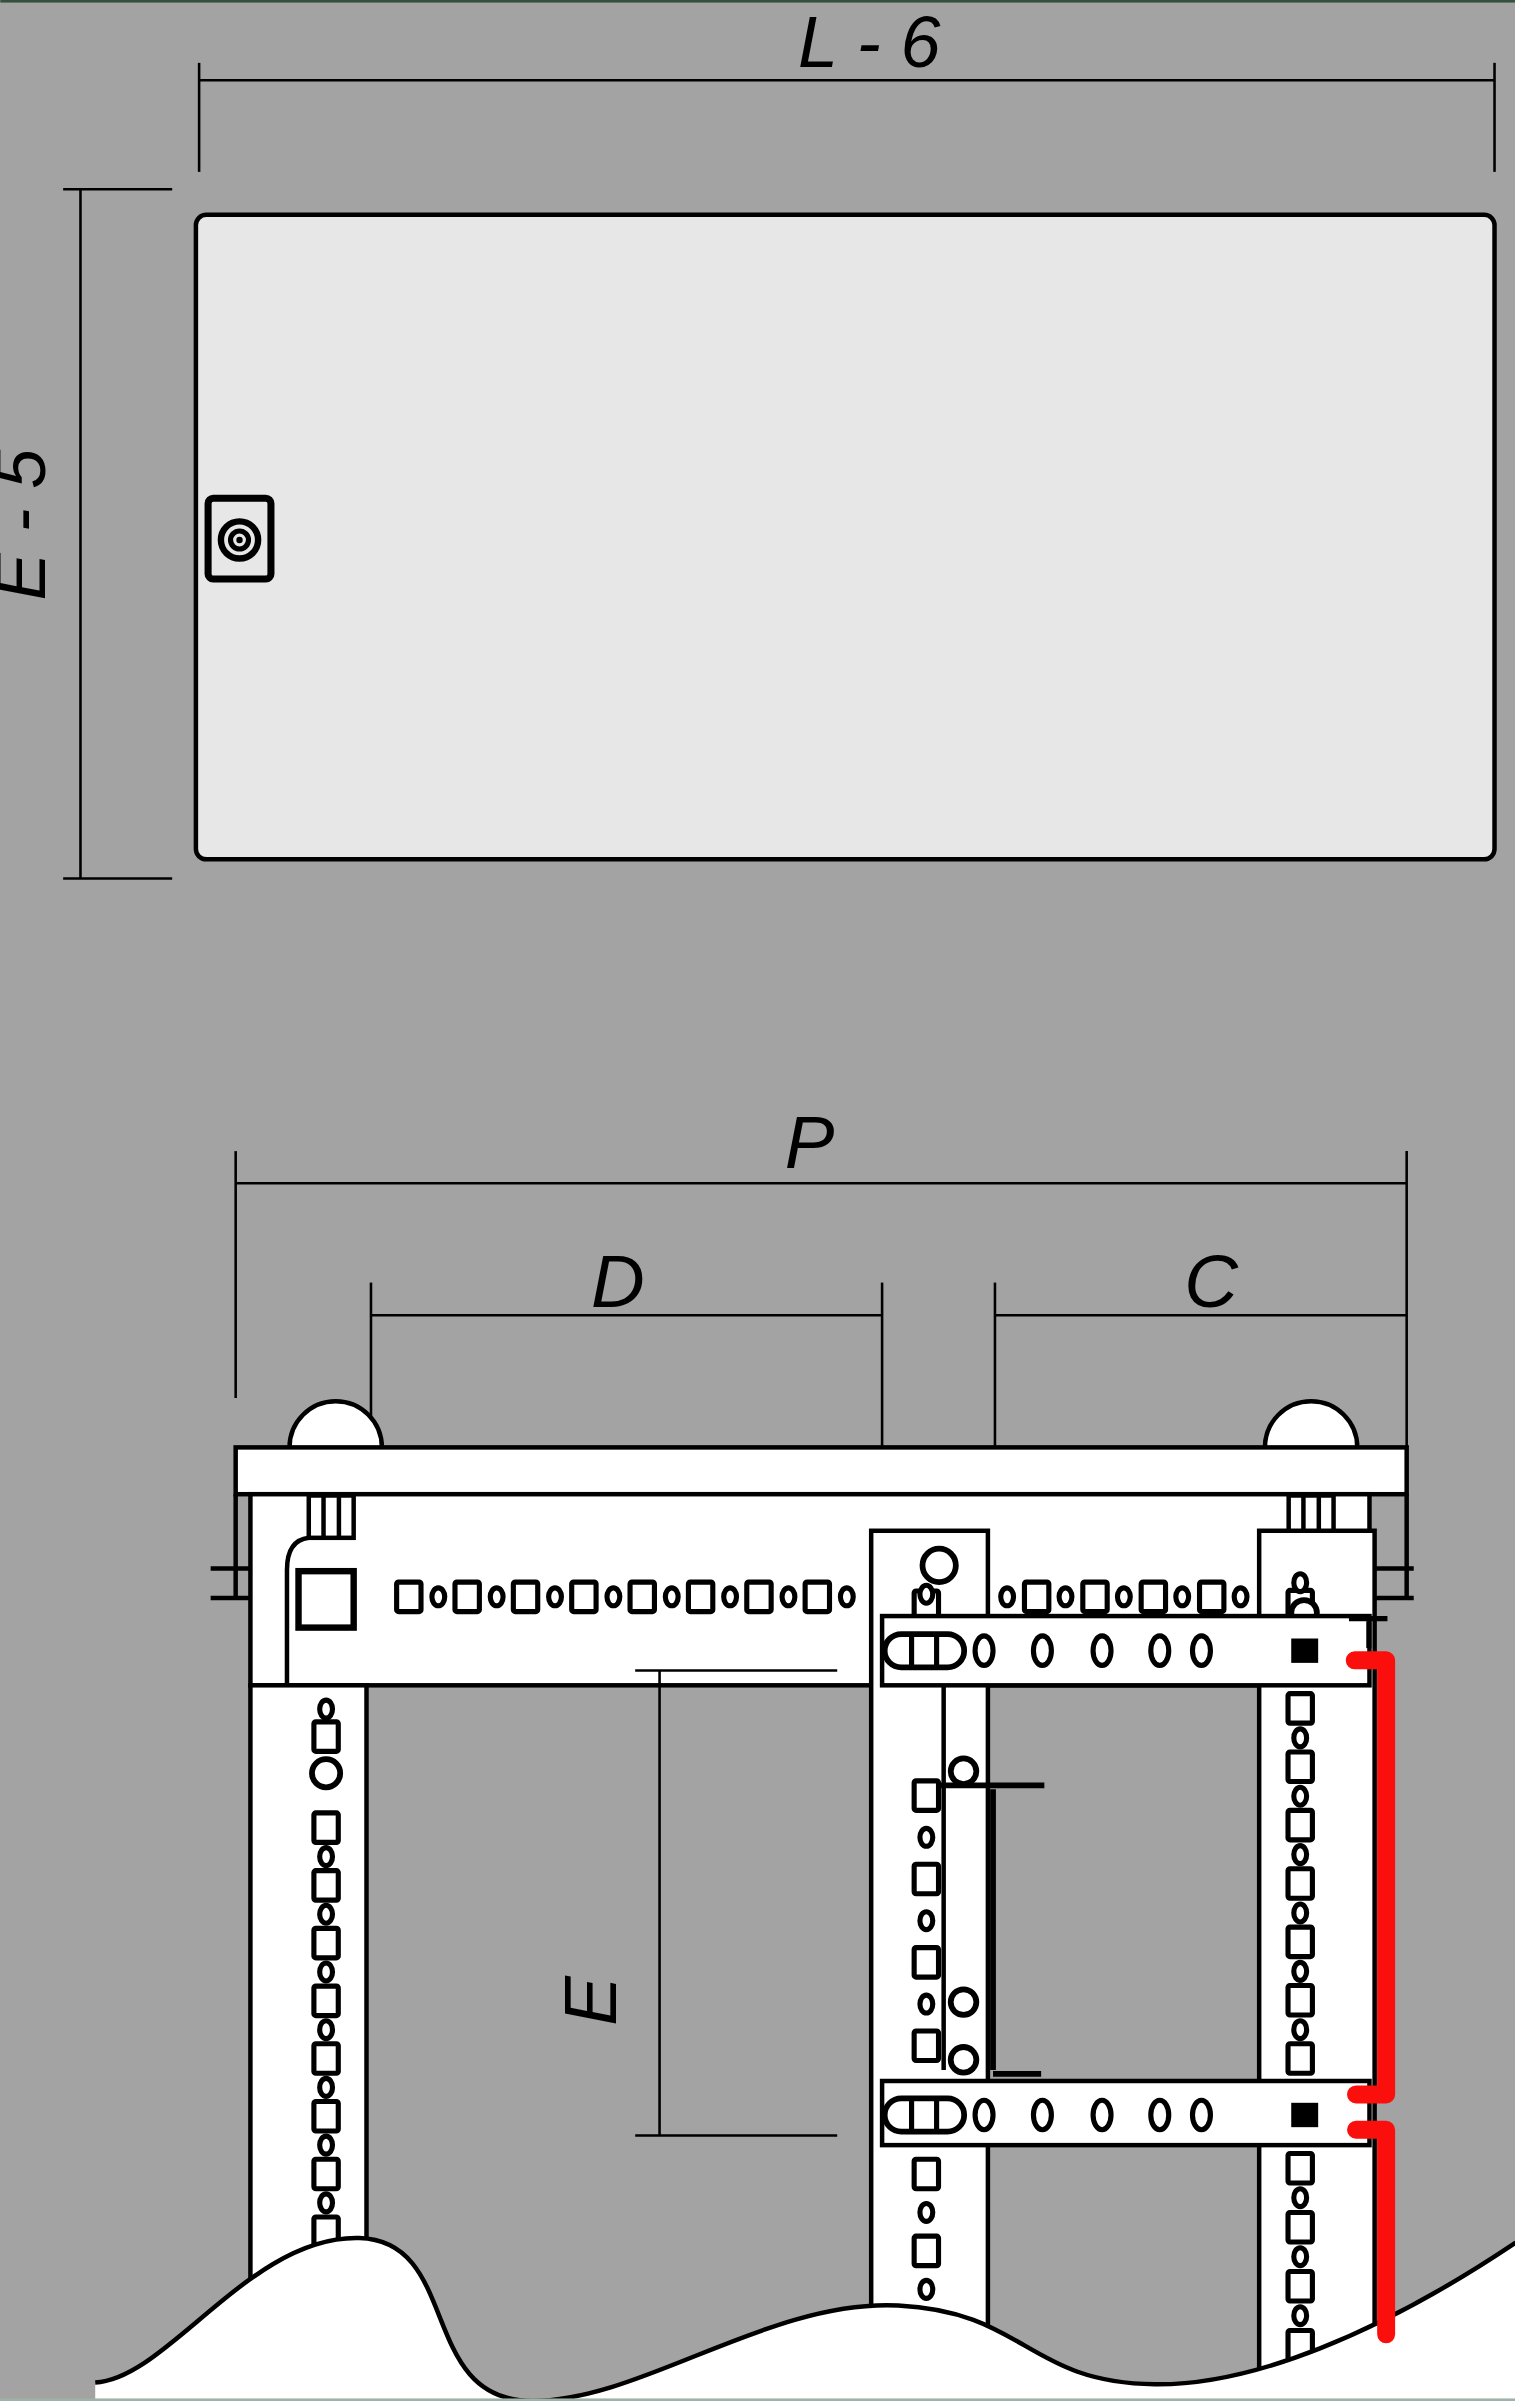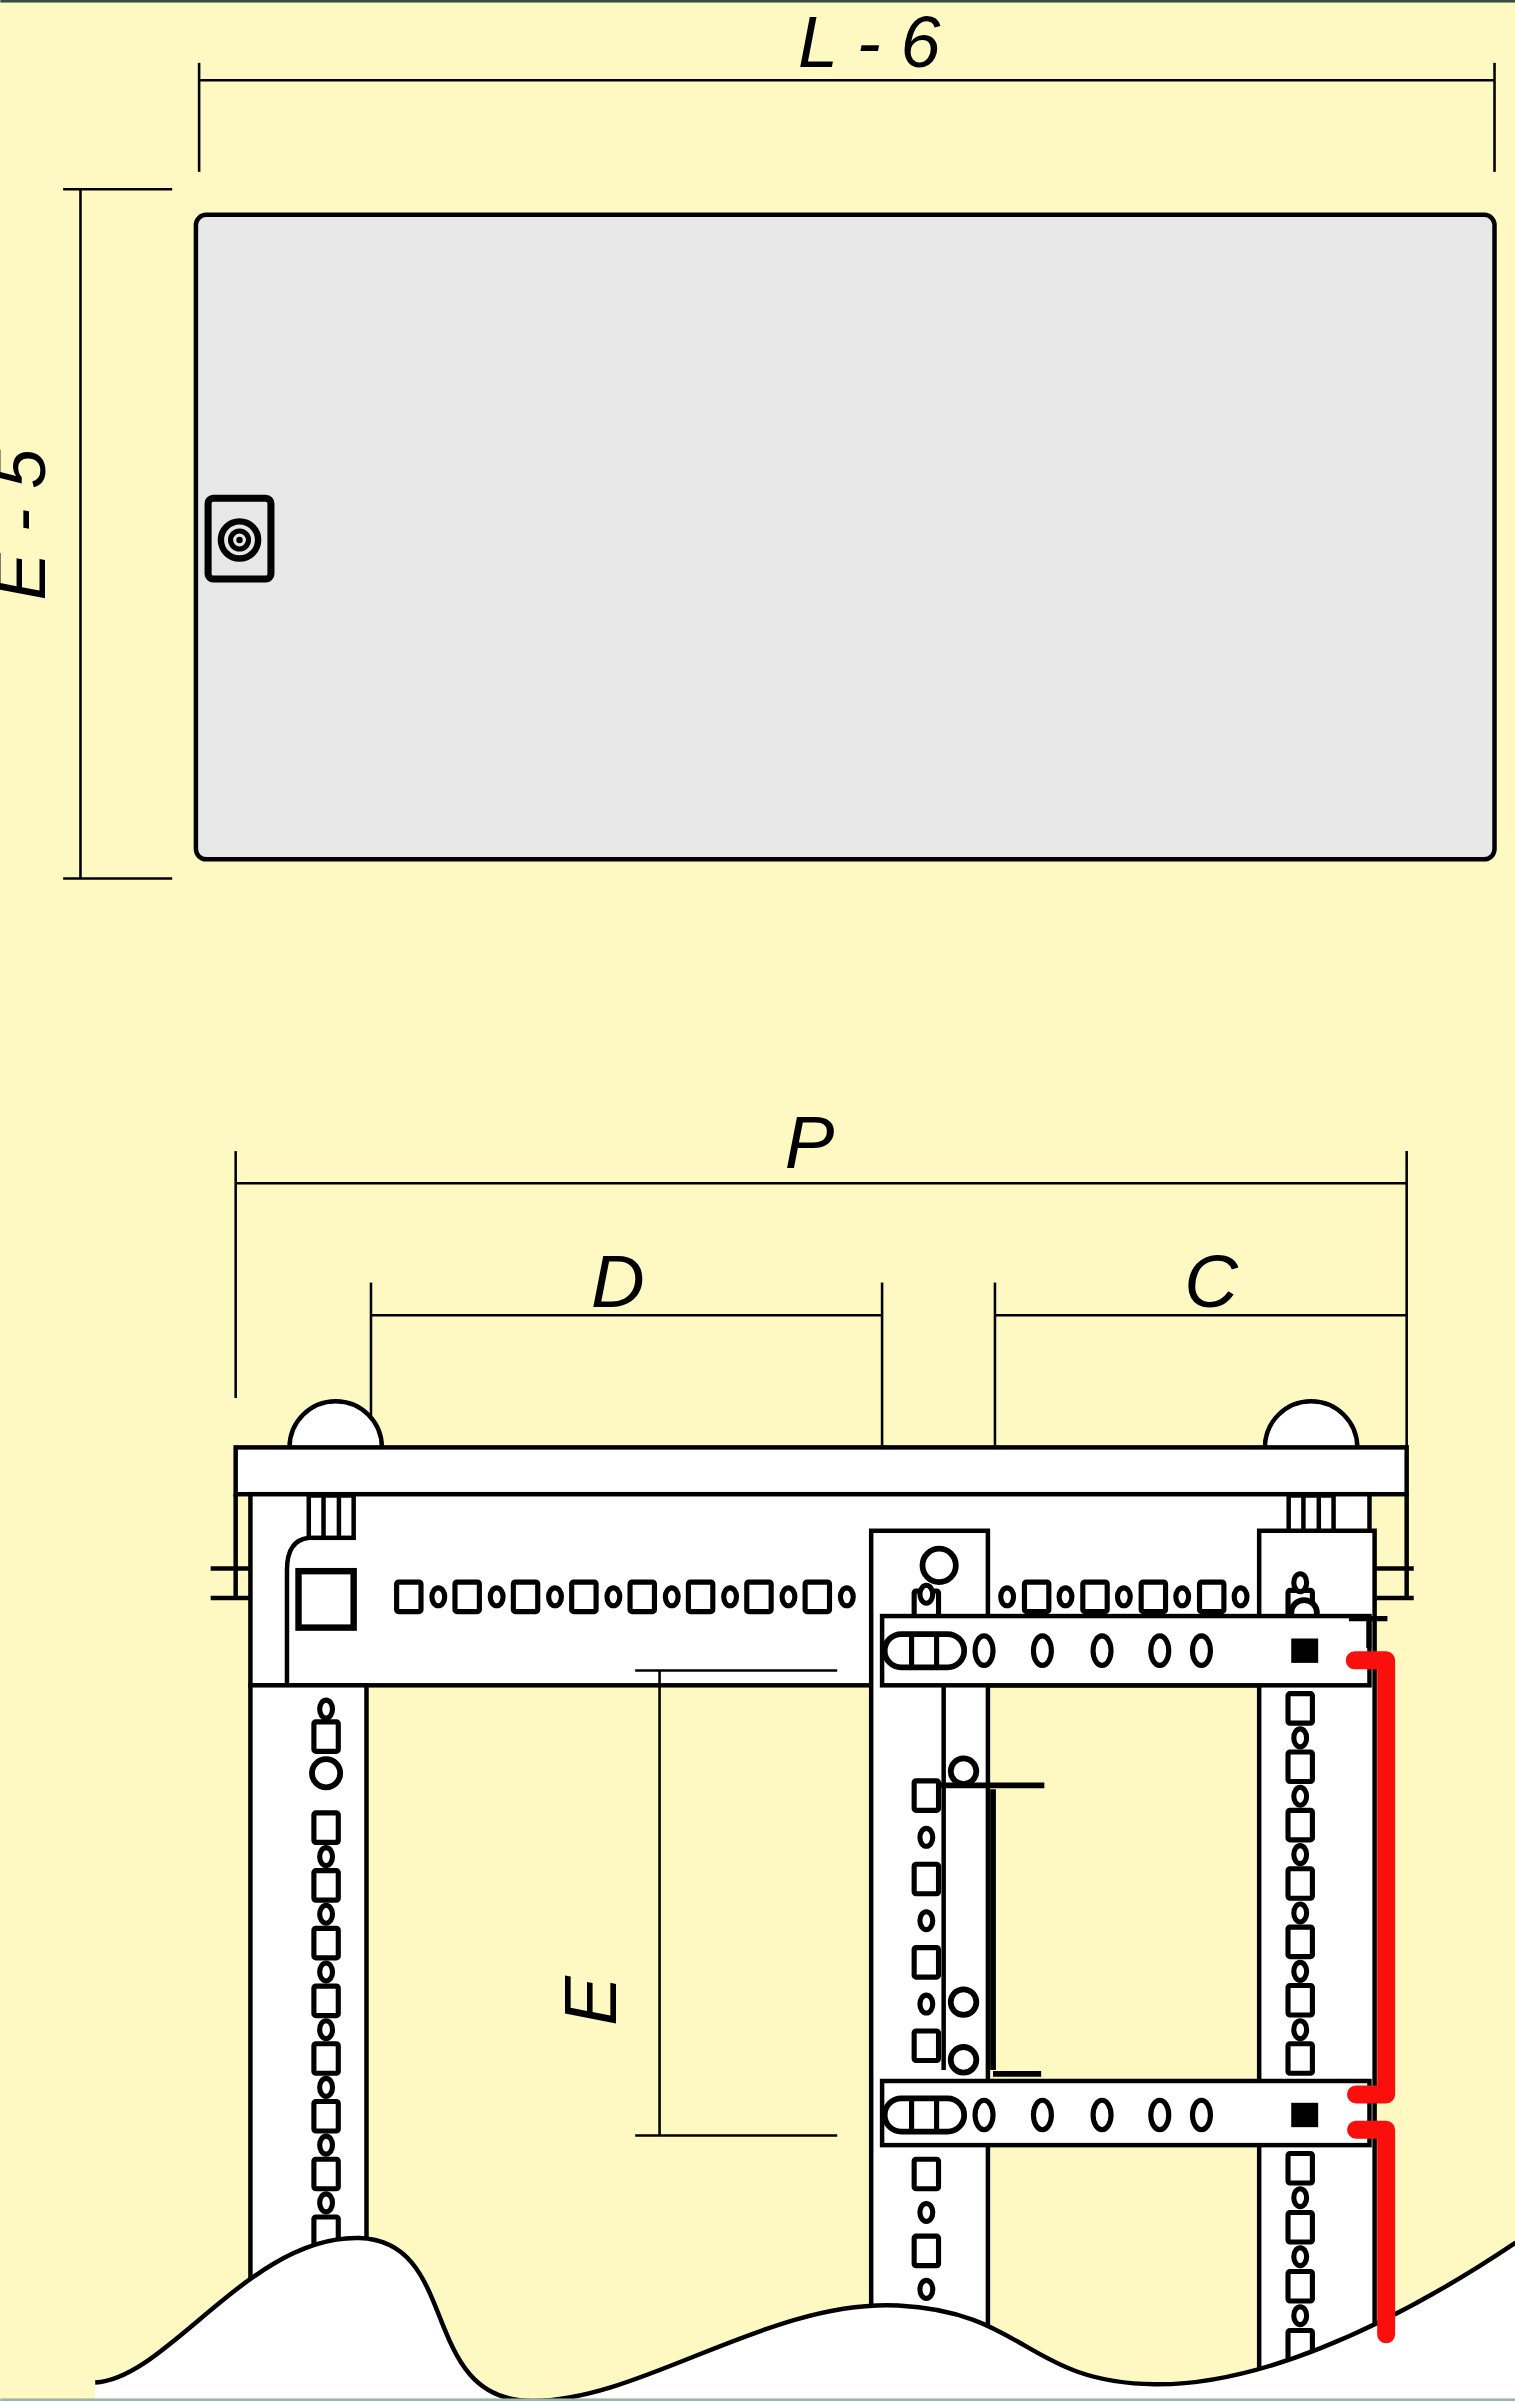--- a/index.html
+++ b/index.html
@@ -1,16 +1,16 @@
 <!DOCTYPE html>
 <html style="font-size:10.3px"><head>
 <meta charset="utf-8">
 <style>
   html,body{margin:0;padding:0;background:#ffffff;}
-  .stage{position:relative;width:1516px;height:2401px;background:#fef9c3;}
+  .stage{position:relative;width:1516px;height:2401px;background:#a3a3a3;}
   svg{display:block;}
   .ink{stroke:#000000;}
   .nofill{fill:none;}
   .white{fill:#ffffff;}
   .s4{stroke-width:4px;}
   .s7{stroke-width:7px;}
   .s8{stroke-width:8px;}
   .s9{stroke-width:9px;}
   .s10{stroke-width:10px;}
   .s11{stroke-width:11px;}

